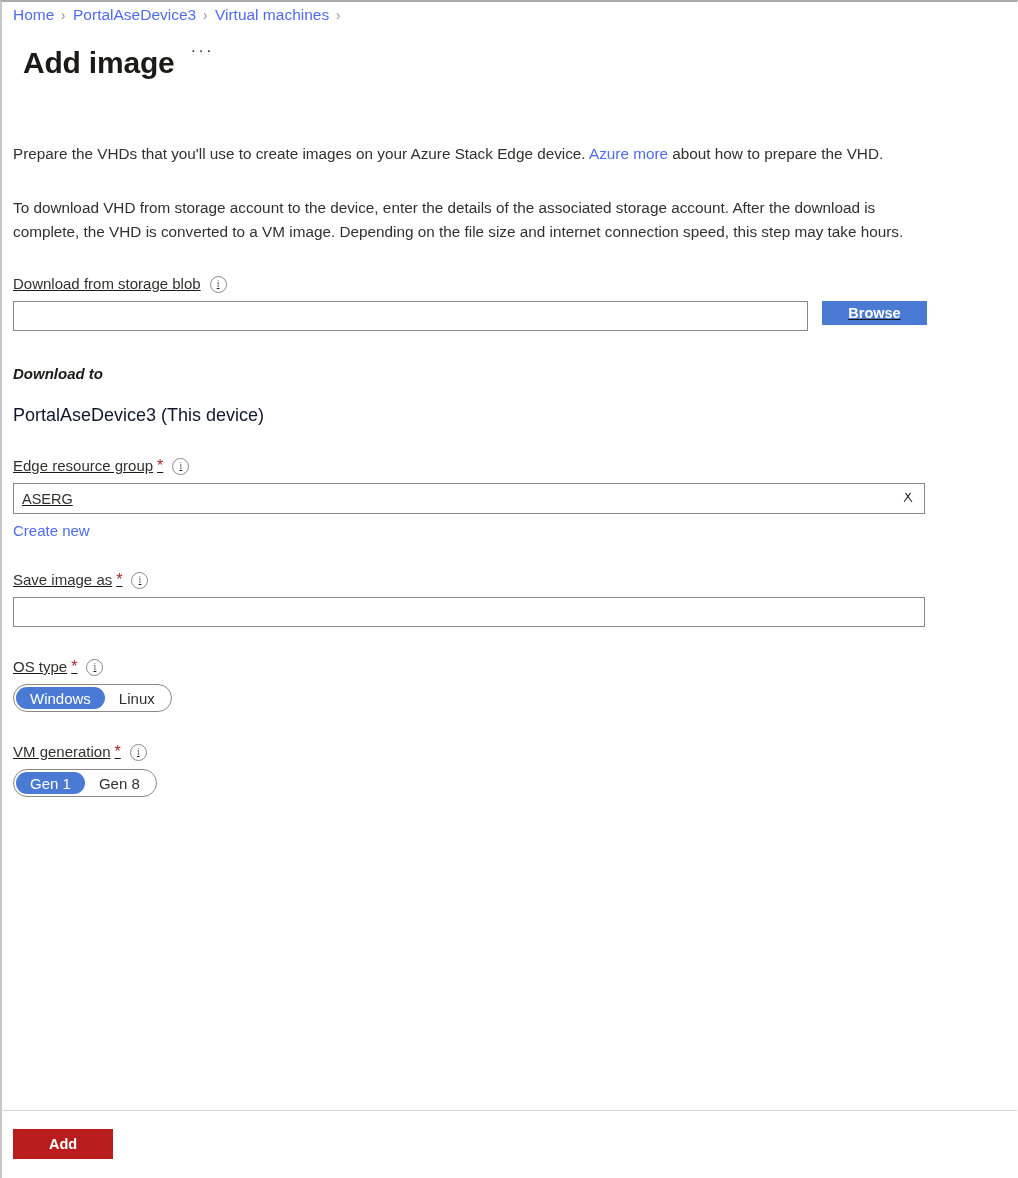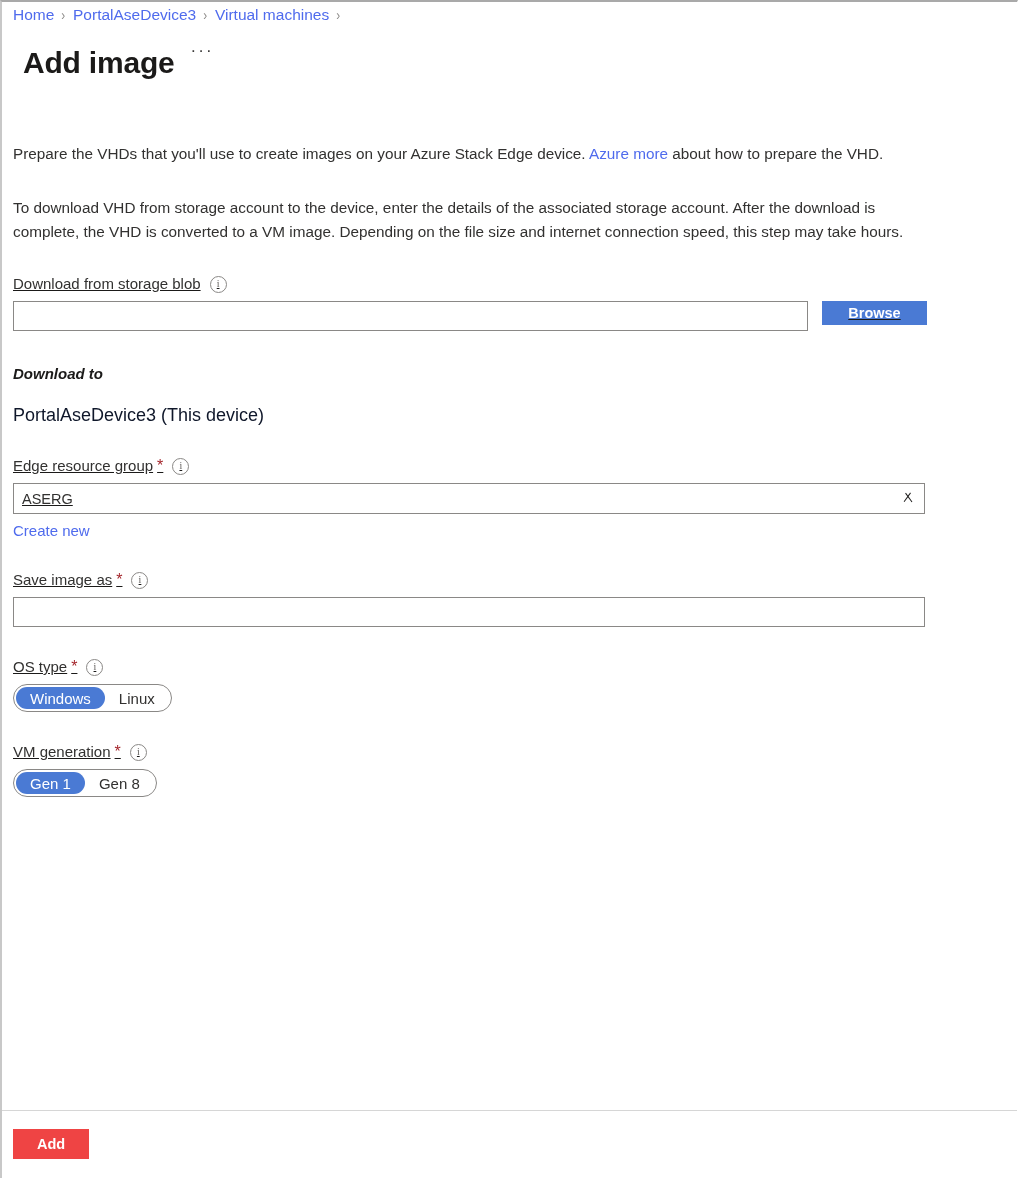--- a/index.html
+++ b/index.html
@@ -256,23 +256,23 @@
     right: 0;
     top: 1108px;
     bottom: 0;
     border-top: 1px solid #d6d6d6;
     background: #ffffff;
   }
   .add-btn {
     position: absolute;
     left: 11px;
     top: 18px;
-    width: 76px;
+    width: 100px;
     height: 30px;
-    background: #ef4444;
+    background: #b91c1c;
     border: none;
     color: #ffffff;
     font-family: "Liberation Sans", sans-serif;
     font-size: 14.5px;
     font-weight: bold;
     cursor: pointer;
   }
 </style>
 </head>
 <body>

